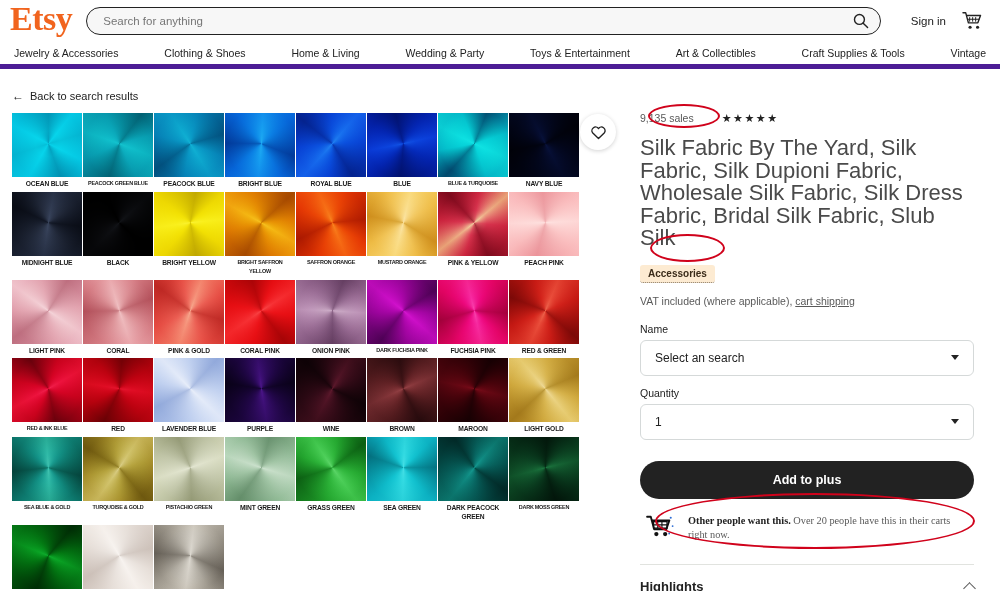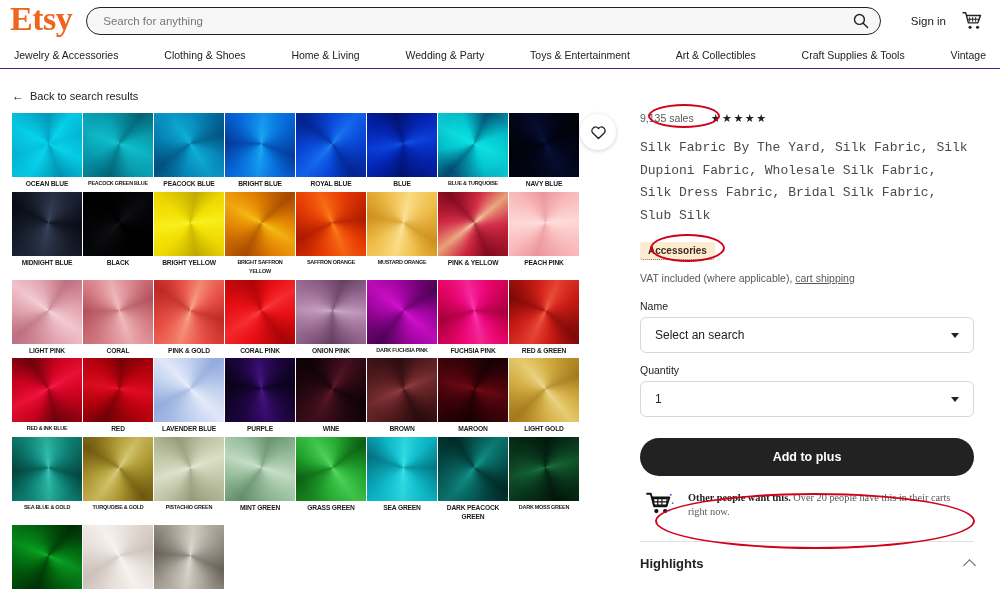--- a/index.html
+++ b/index.html
@@ -69,21 +69,21 @@
     width: 26px; height: 26px;
     display: flex; align-items: center; justify-content: center;
     cursor: pointer;
   }
 
   
   .nav {
     display: flex;
     align-items: center;
     height: 28px;
-    border-bottom: 1px solid #4c1d95;
+    border-bottom: 5px solid #4c1d95;
     padding: 0 14px 0 14px;
   }
   .nav-item {
     font-size: 10.5px;
     color: #222222;
     cursor: pointer;
     white-space: nowrap;
     flex: 0 0 auto;
   }
   .nav-spacer { flex: 1 1 auto; }
@@ -163,35 +163,35 @@
 
   
   .panel {
     width: 360px;
     padding: 0 26px 0 0;
     margin-left: 0;
   }
   .sales-row {
     display: flex;
     align-items: center;
-    gap: 17px;
+    gap: 28px;
     height: 18px;
     margin-bottom: 10px;
     position: relative;
   }
   .sales-text {
     font-size: 10.5px;
     color: #595959;
     cursor: pointer;
   }
   .stars { font-size: 11px; letter-spacing: 1.5px; color: #222; line-height: 1; }
 
   .product-title {
-    font-family: Liberation Mono, monospace;
-    font-size: 13px;
+    font-family: Liberation Sans, sans-serif;
+    font-size: 22px;
     font-weight: 400;
     line-height: 22.5px;
     color: #4A4A4A;
     margin-bottom: 13px;
   }
   .bestseller {
     display: inline-block;
     background: #FDEBD2;
     color: #3B2C1A;
     font-size: 10px;

